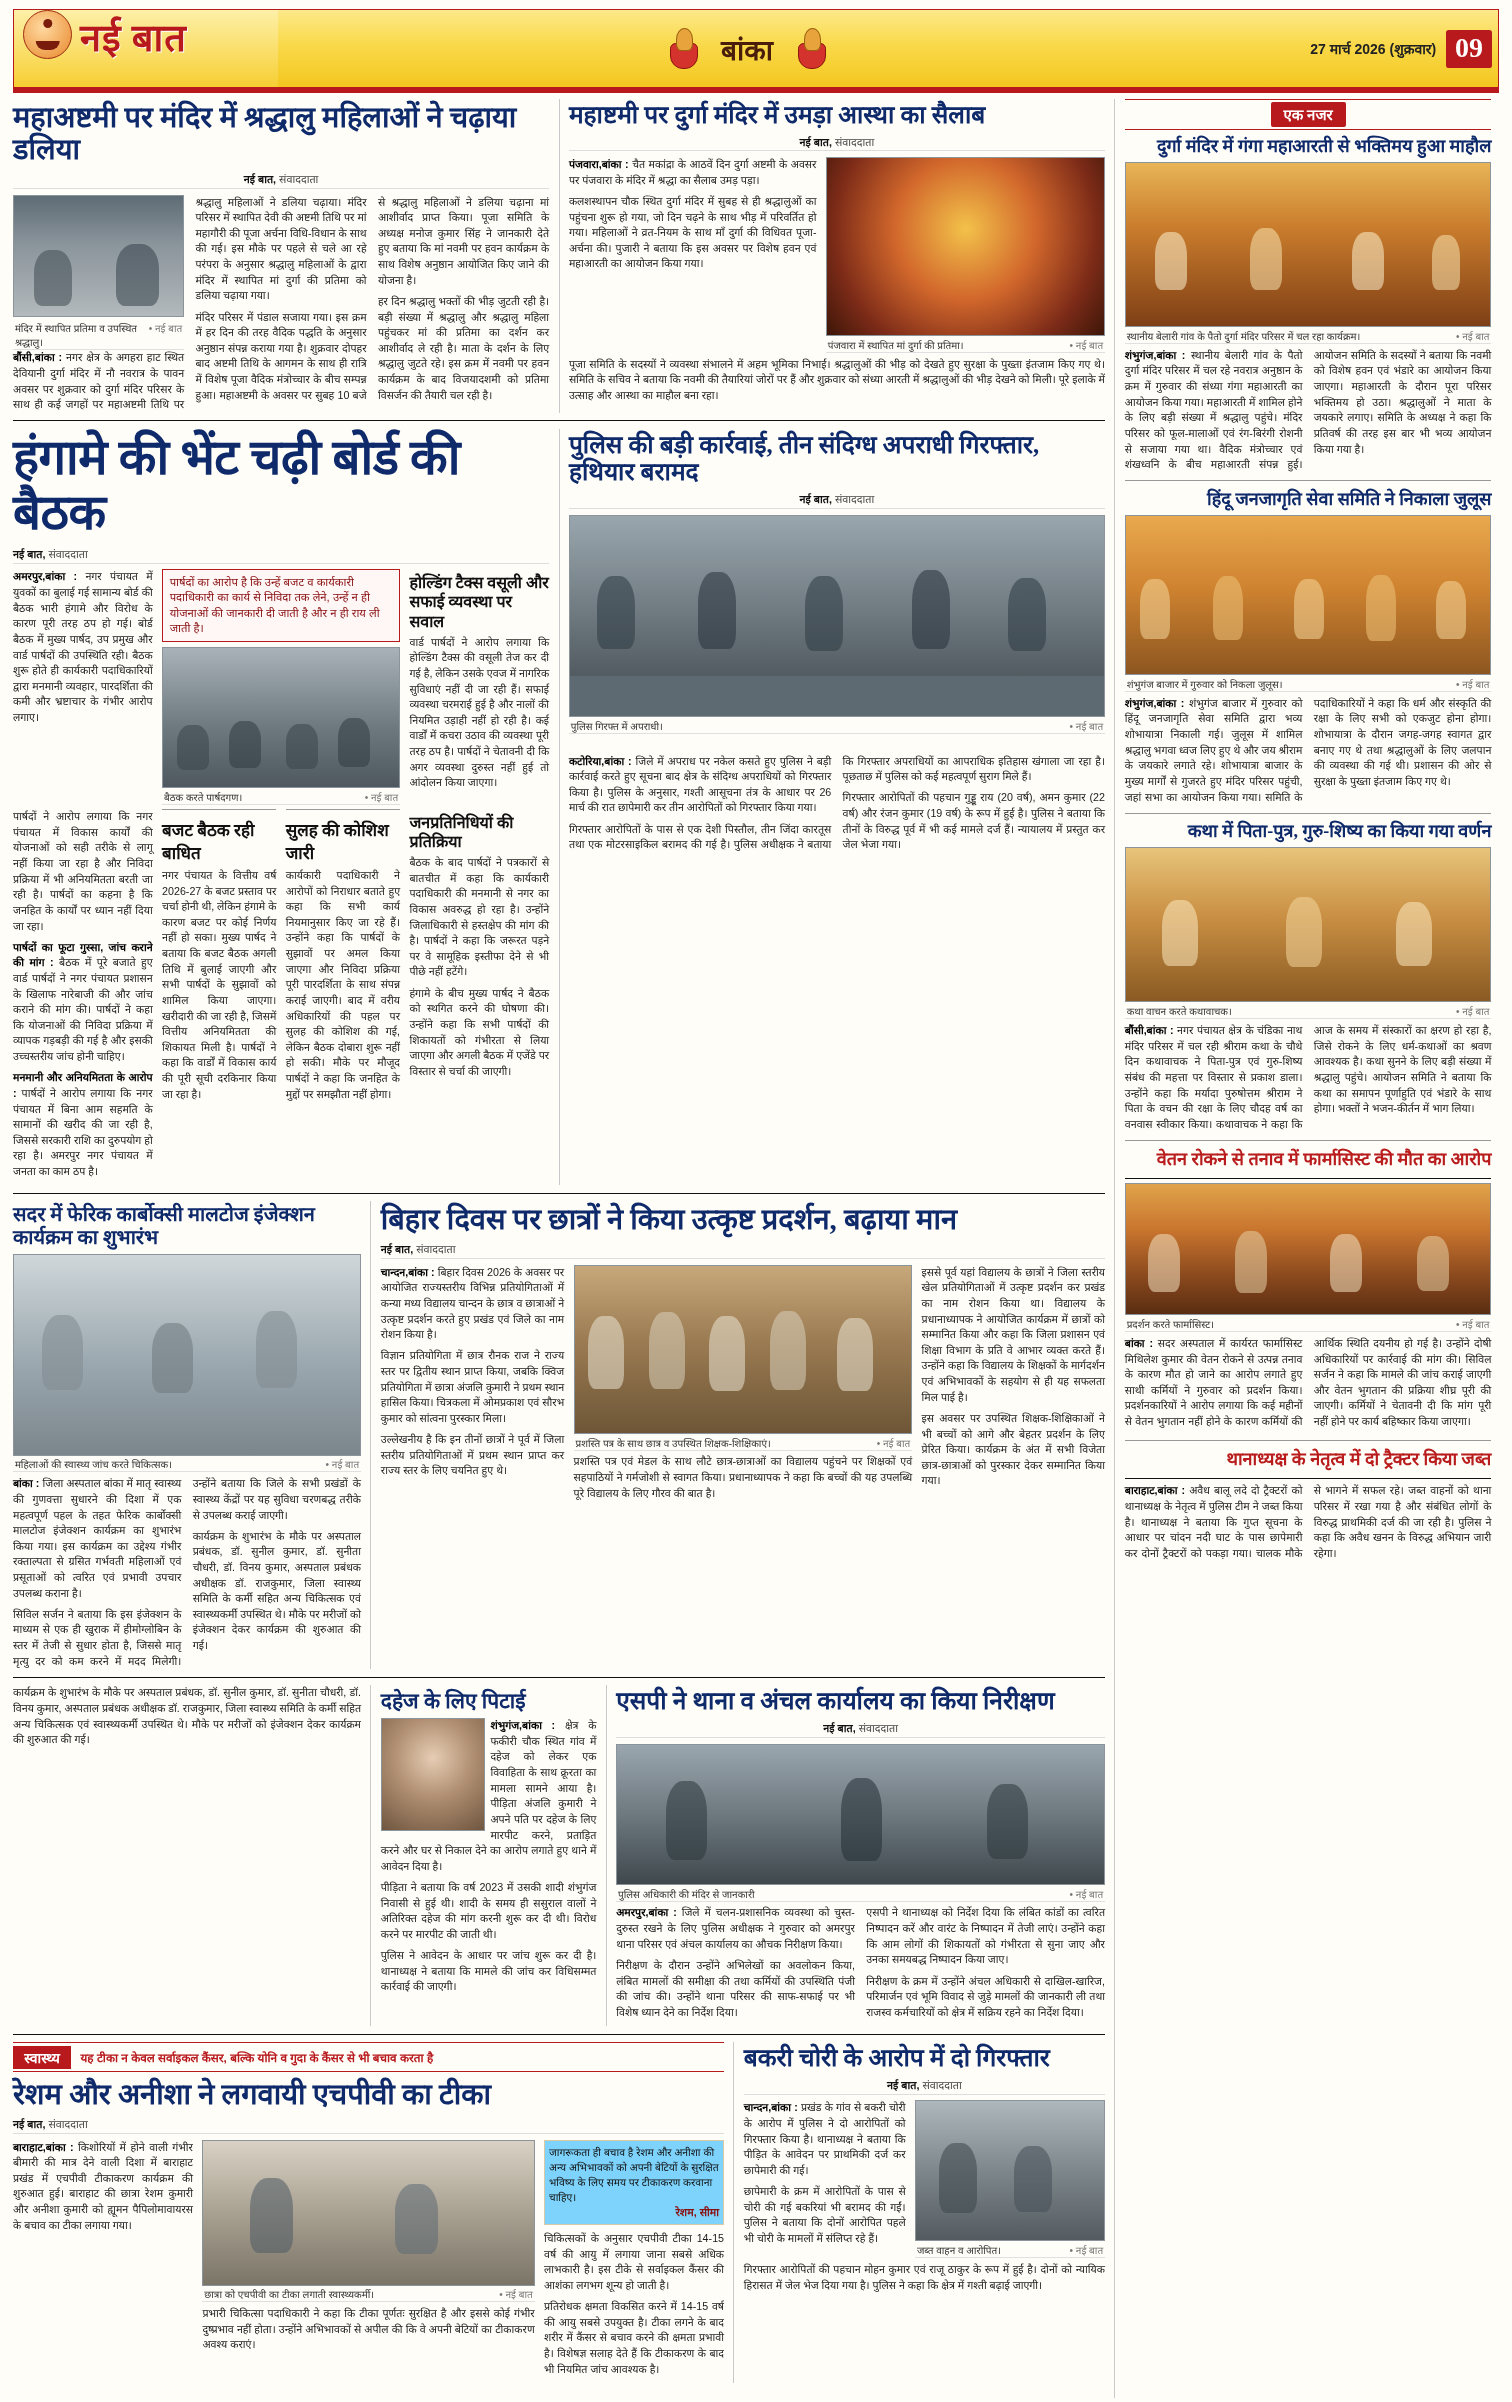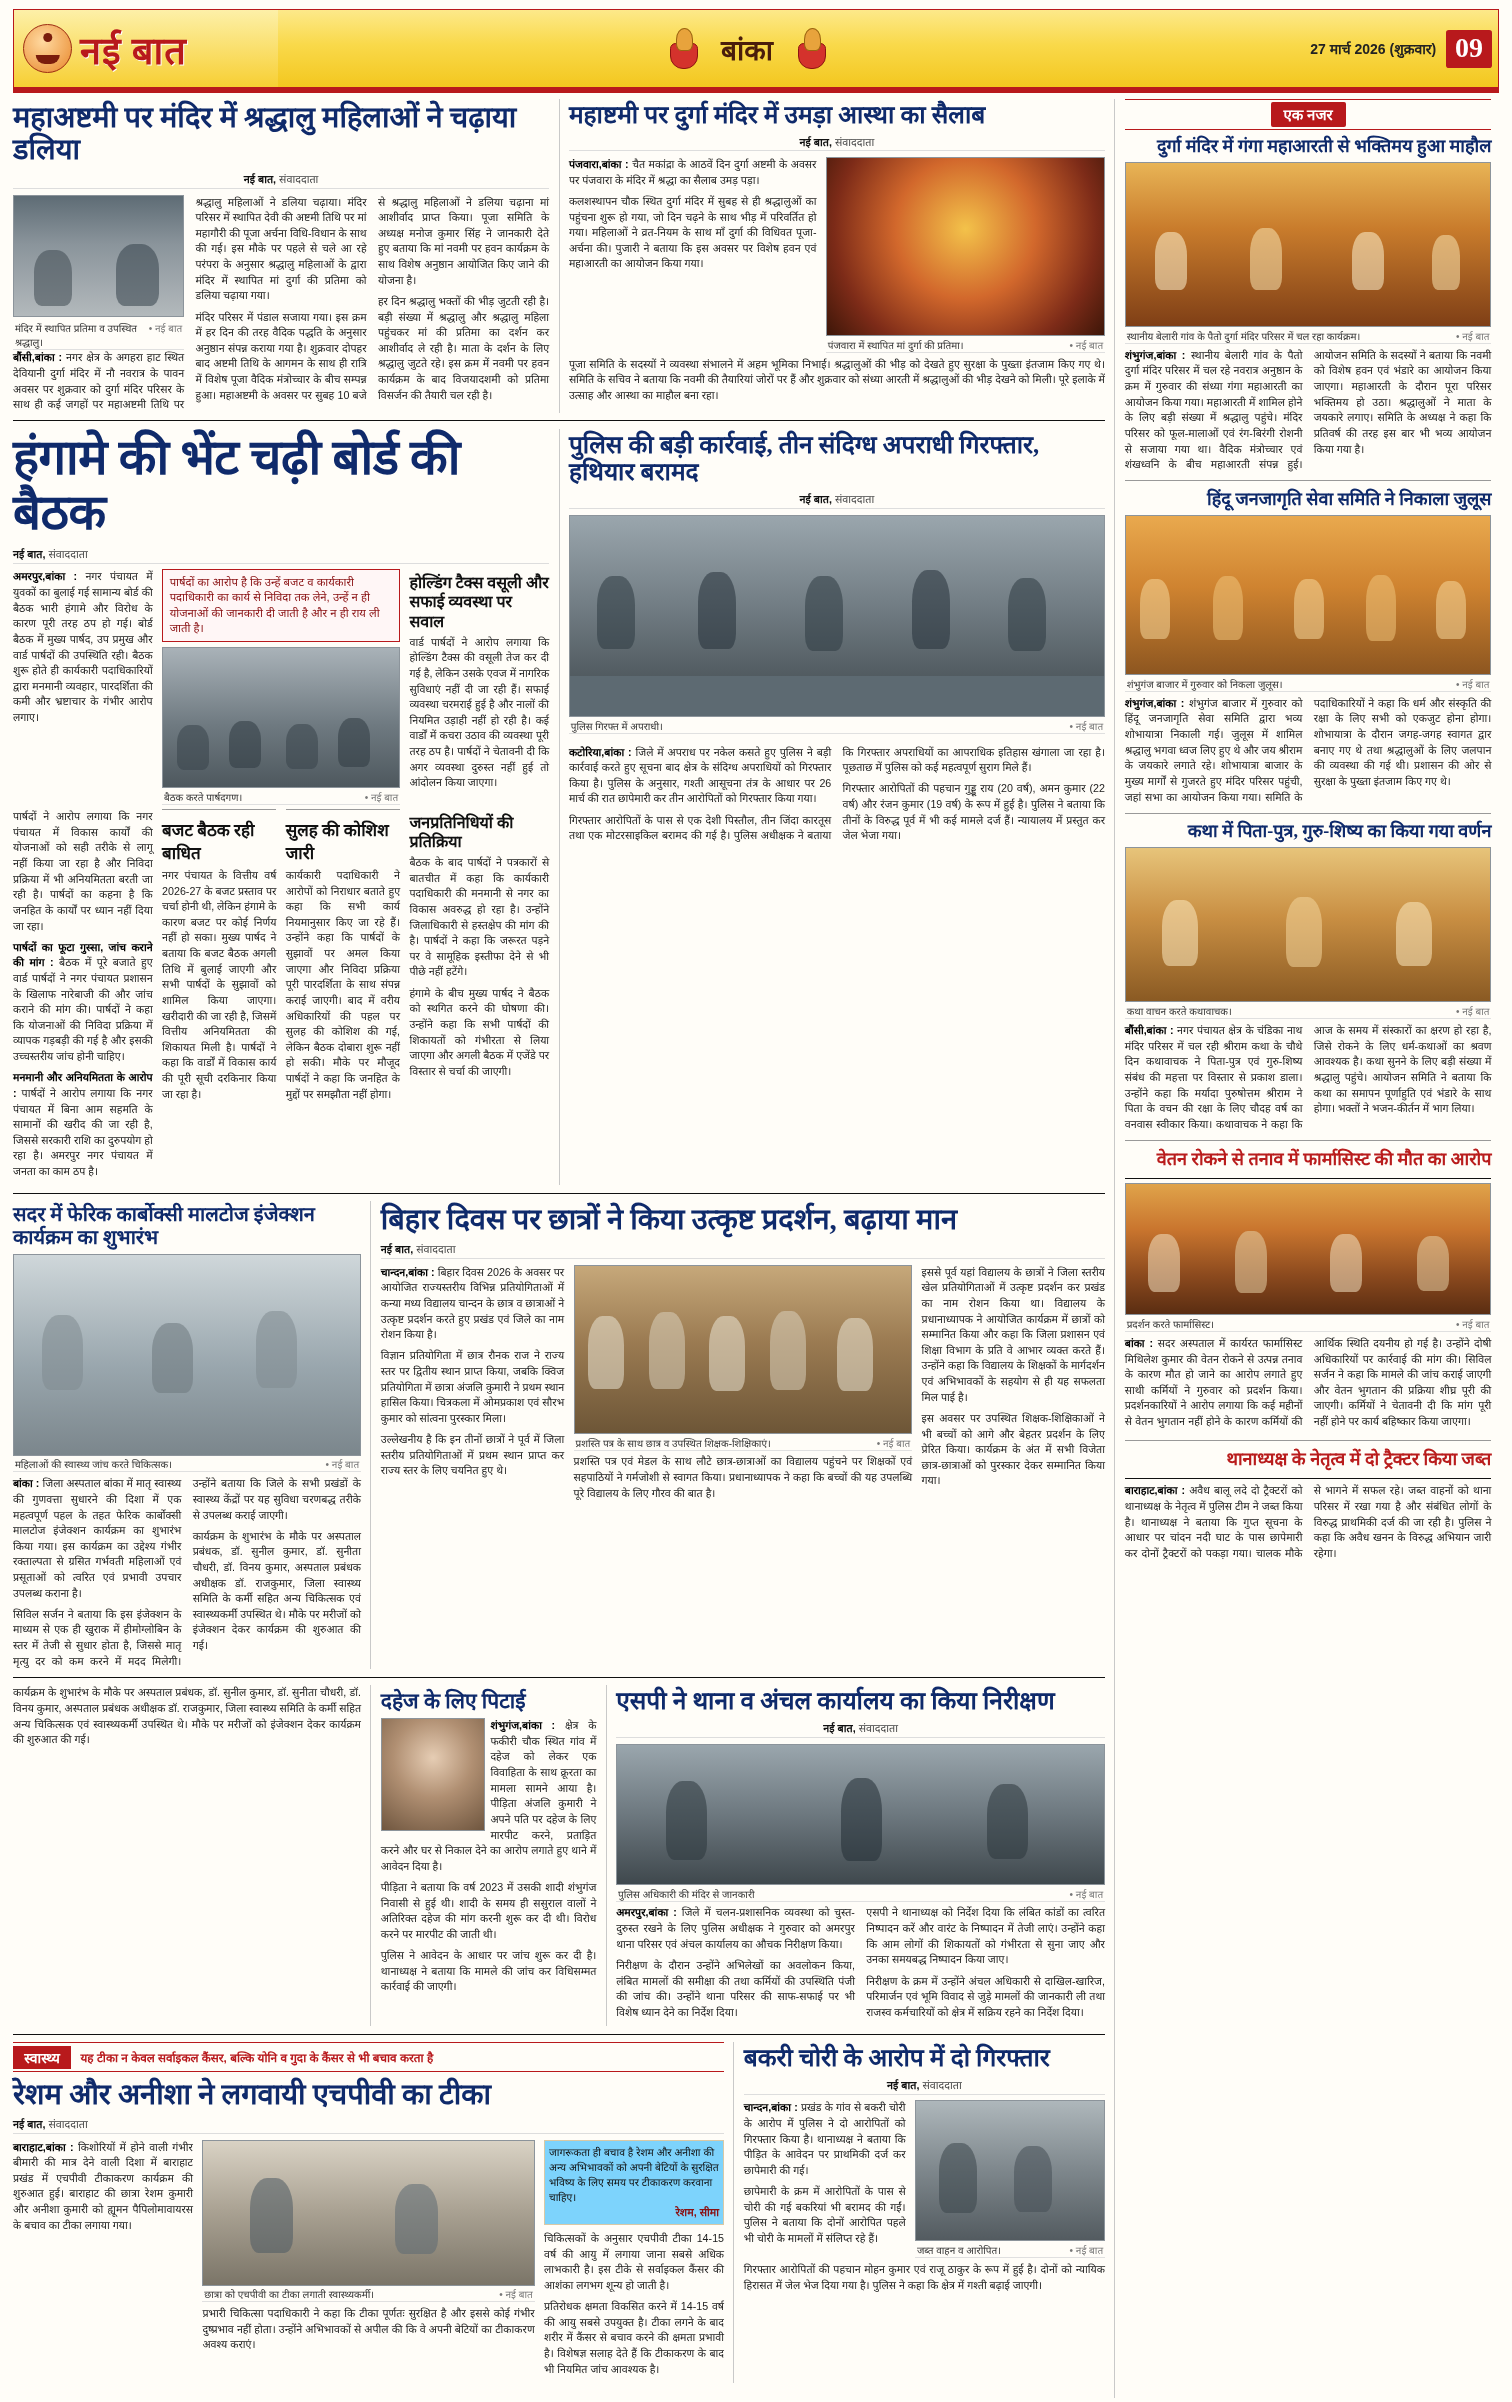--- a/index.html
+++ b/index.html
@@ -23,21 +23,21 @@
     height: 79px;
     background: linear-gradient(180deg,#fde98a 0%, #f9d94a 45%, #f3c71f 100%);
     border: 1.9px solid #b8191c;
     display: flex;
     align-items: stretch;
     position: relative;
     overflow: hidden;
   }
   .mh-logo {
     width: 264px;
-    display:flex; align-items:center; gap:7.5px;
+    display:flex; gap:7.5px;
     padding-left: 9.4px;
     background: linear-gradient(180deg,#fdf0a8,#f7cf33);
   }
   .mh-logo-mark {
     width: 49px; height: 49px; border-radius: 50%;
     background: radial-gradient(circle at 40% 35%, #ffd9a0, #e8872a);
     border: 1.9px solid #9c2a12;
     position: relative;
     flex: 0 0 auto;
   }
@@ -365,21 +365,21 @@
               <div class="ph-fig" style="left:24%;top:28%;width:38px;height:77px;background:#26323a"></div>
               <div class="ph-fig" style="left:44%;top:30%;width:38px;height:75px;background:#2e3a41"></div>
               <div class="ph-fig" style="left:64%;top:27%;width:38px;height:79px;background:#26323a"></div>
               <div class="ph-fig" style="left:82%;top:31%;width:38px;height:73px;background:#2e3a41"></div>
               <div style="position:absolute;left:0;bottom:0;width:100%;height:40px;background:#5d6a72"></div>
             </div>
             <div class="cap">
               <span>पुलिस गिरफ्त में अपराधी।</span>
               <span class="credit">• नई बात</span>
             </div>
-            <div class="cols2" style="margin-top:11px">
+            <div class="cols2" style="margin-top:20px">
               <p class="body"><b>कटोरिया,बांका :</b> <span>जिले में अपराध पर नकेल कसते हुए पुलिस ने बड़ी कार्रवाई करते हुए सूचना बाद क्षेत्र के संदिग्ध अपराधियों को गिरफ्तार किया है। पुलिस के अनुसार, गश्ती आसूचना तंत्र के आधार पर 26 मार्च की रात छापेमारी कर तीन आरोपितों को गिरफ्तार किया गया।</span></p>
               <p class="body">गिरफ्तार आरोपितों के पास से एक देशी पिस्तौल, तीन जिंदा कारतूस तथा एक मोटरसाइकिल बरामद की गई है। पुलिस अधीक्षक ने बताया कि गिरफ्तार अपराधियों का आपराधिक इतिहास खंगाला जा रहा है। पूछताछ में पुलिस को कई महत्वपूर्ण सुराग मिले हैं।</p>
               <p class="body">गिरफ्तार आरोपितों की पहचान गुड्डू राय (20 वर्ष), अमन कुमार (22 वर्ष) और रंजन कुमार (19 वर्ष) के रूप में हुई है। पुलिस ने बताया कि तीनों के विरुद्ध पूर्व में भी कई मामले दर्ज हैं। न्यायालय में प्रस्तुत कर जेल भेजा गया।</p>
             </div>
           </div>
         </div>
       </div>
 
       <div class="blk">
         <div class="two">

